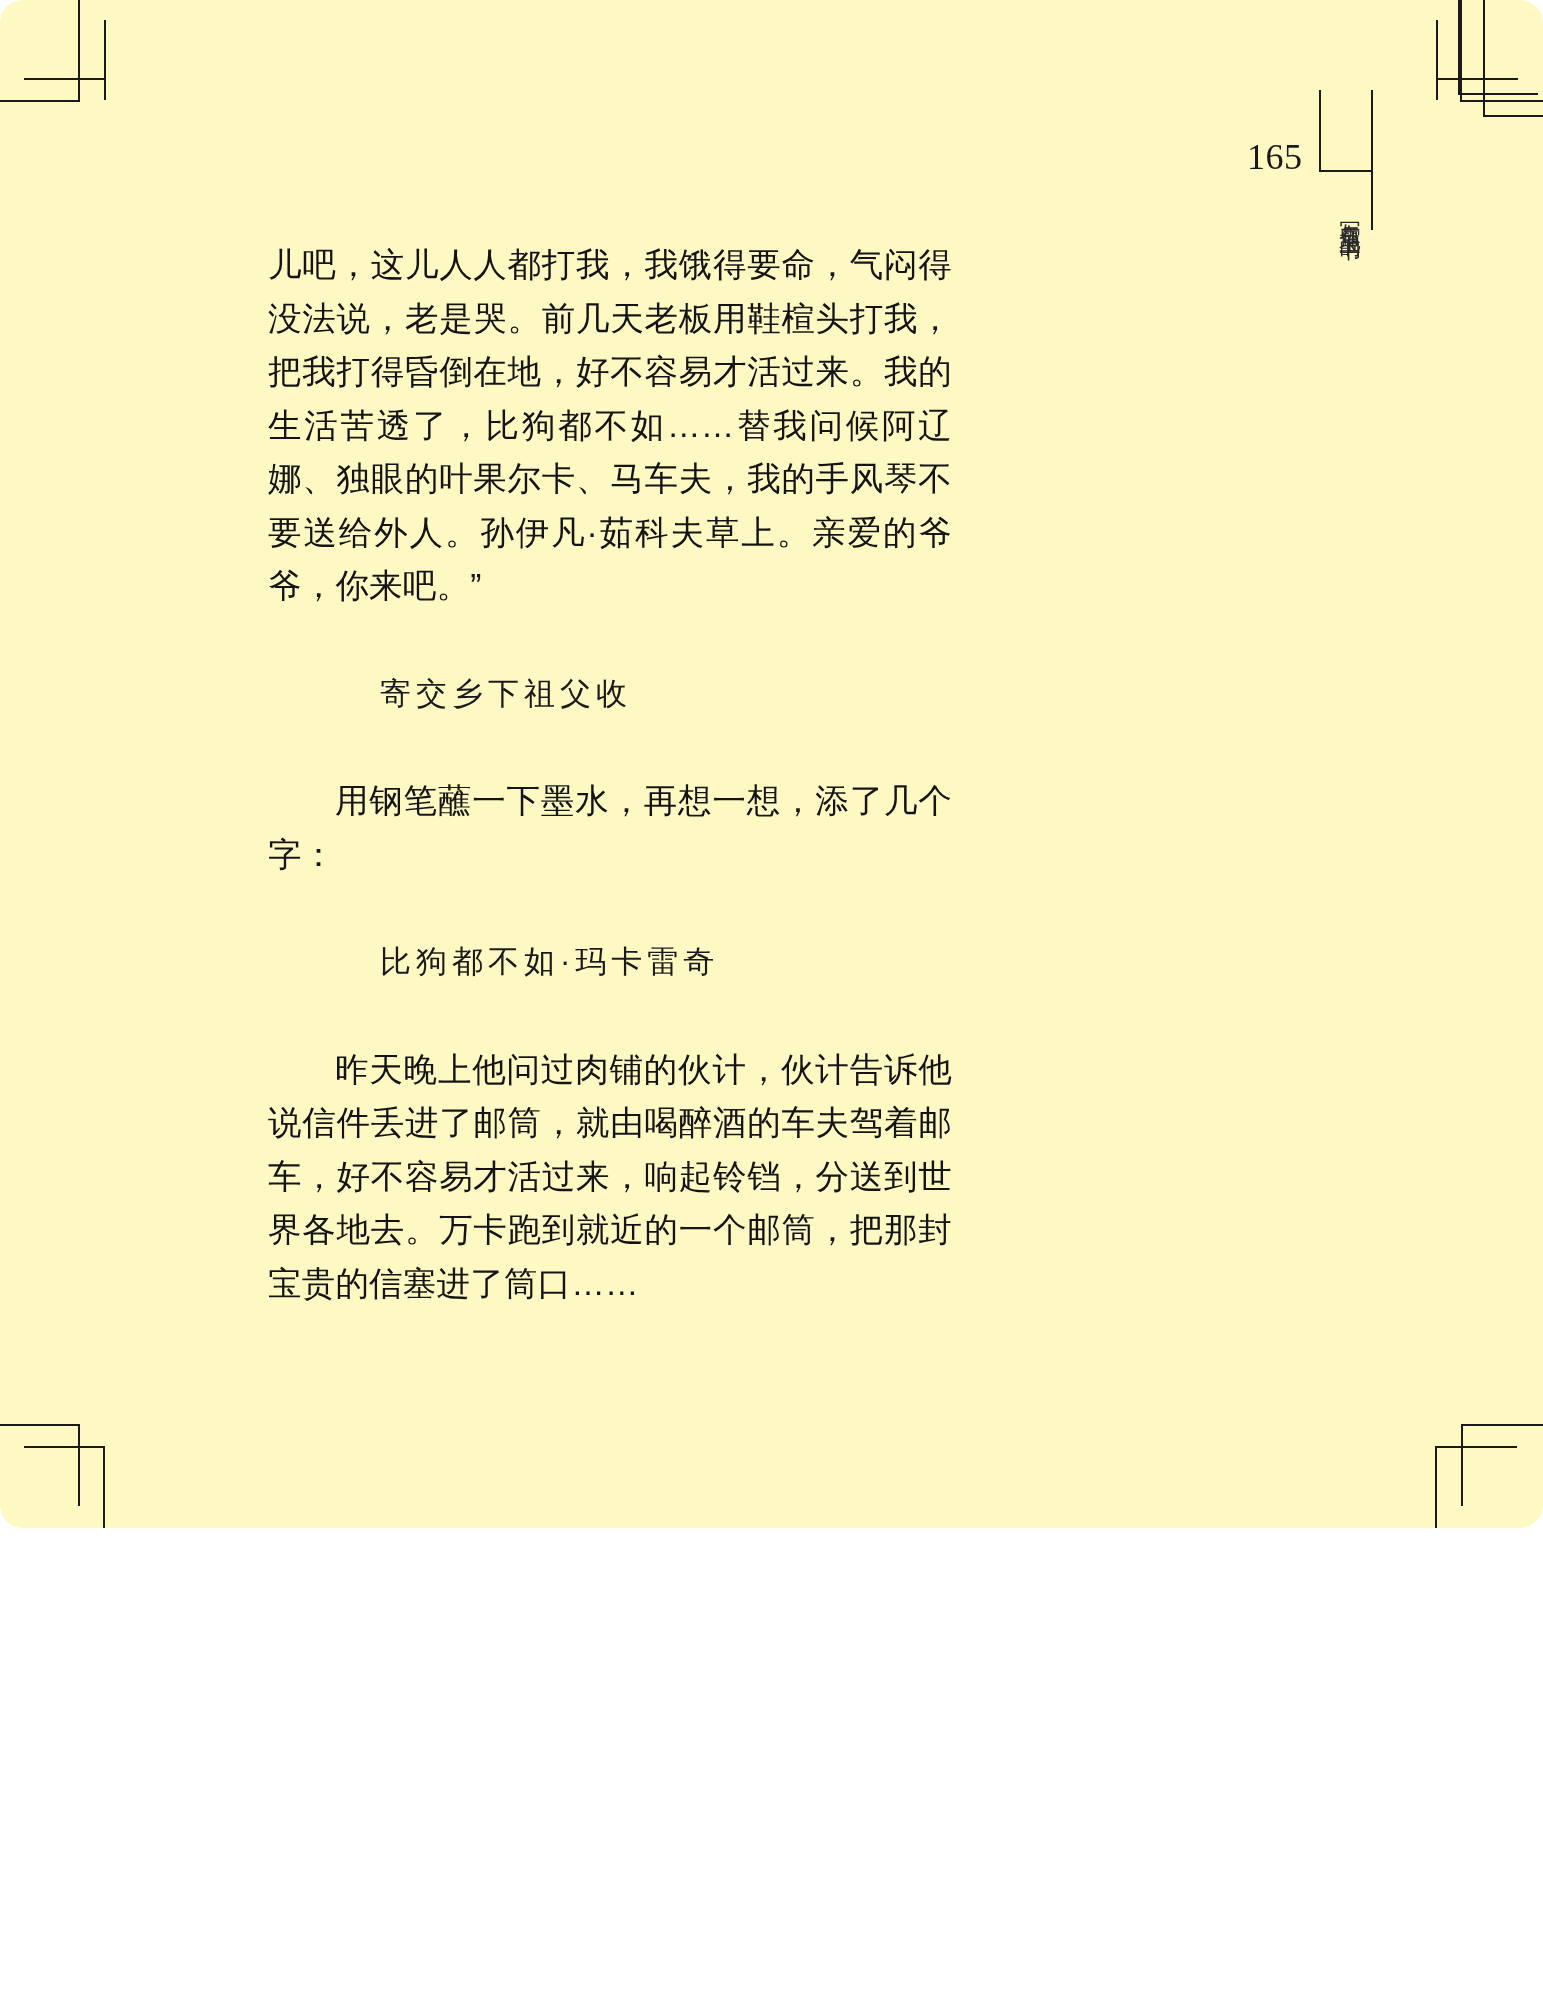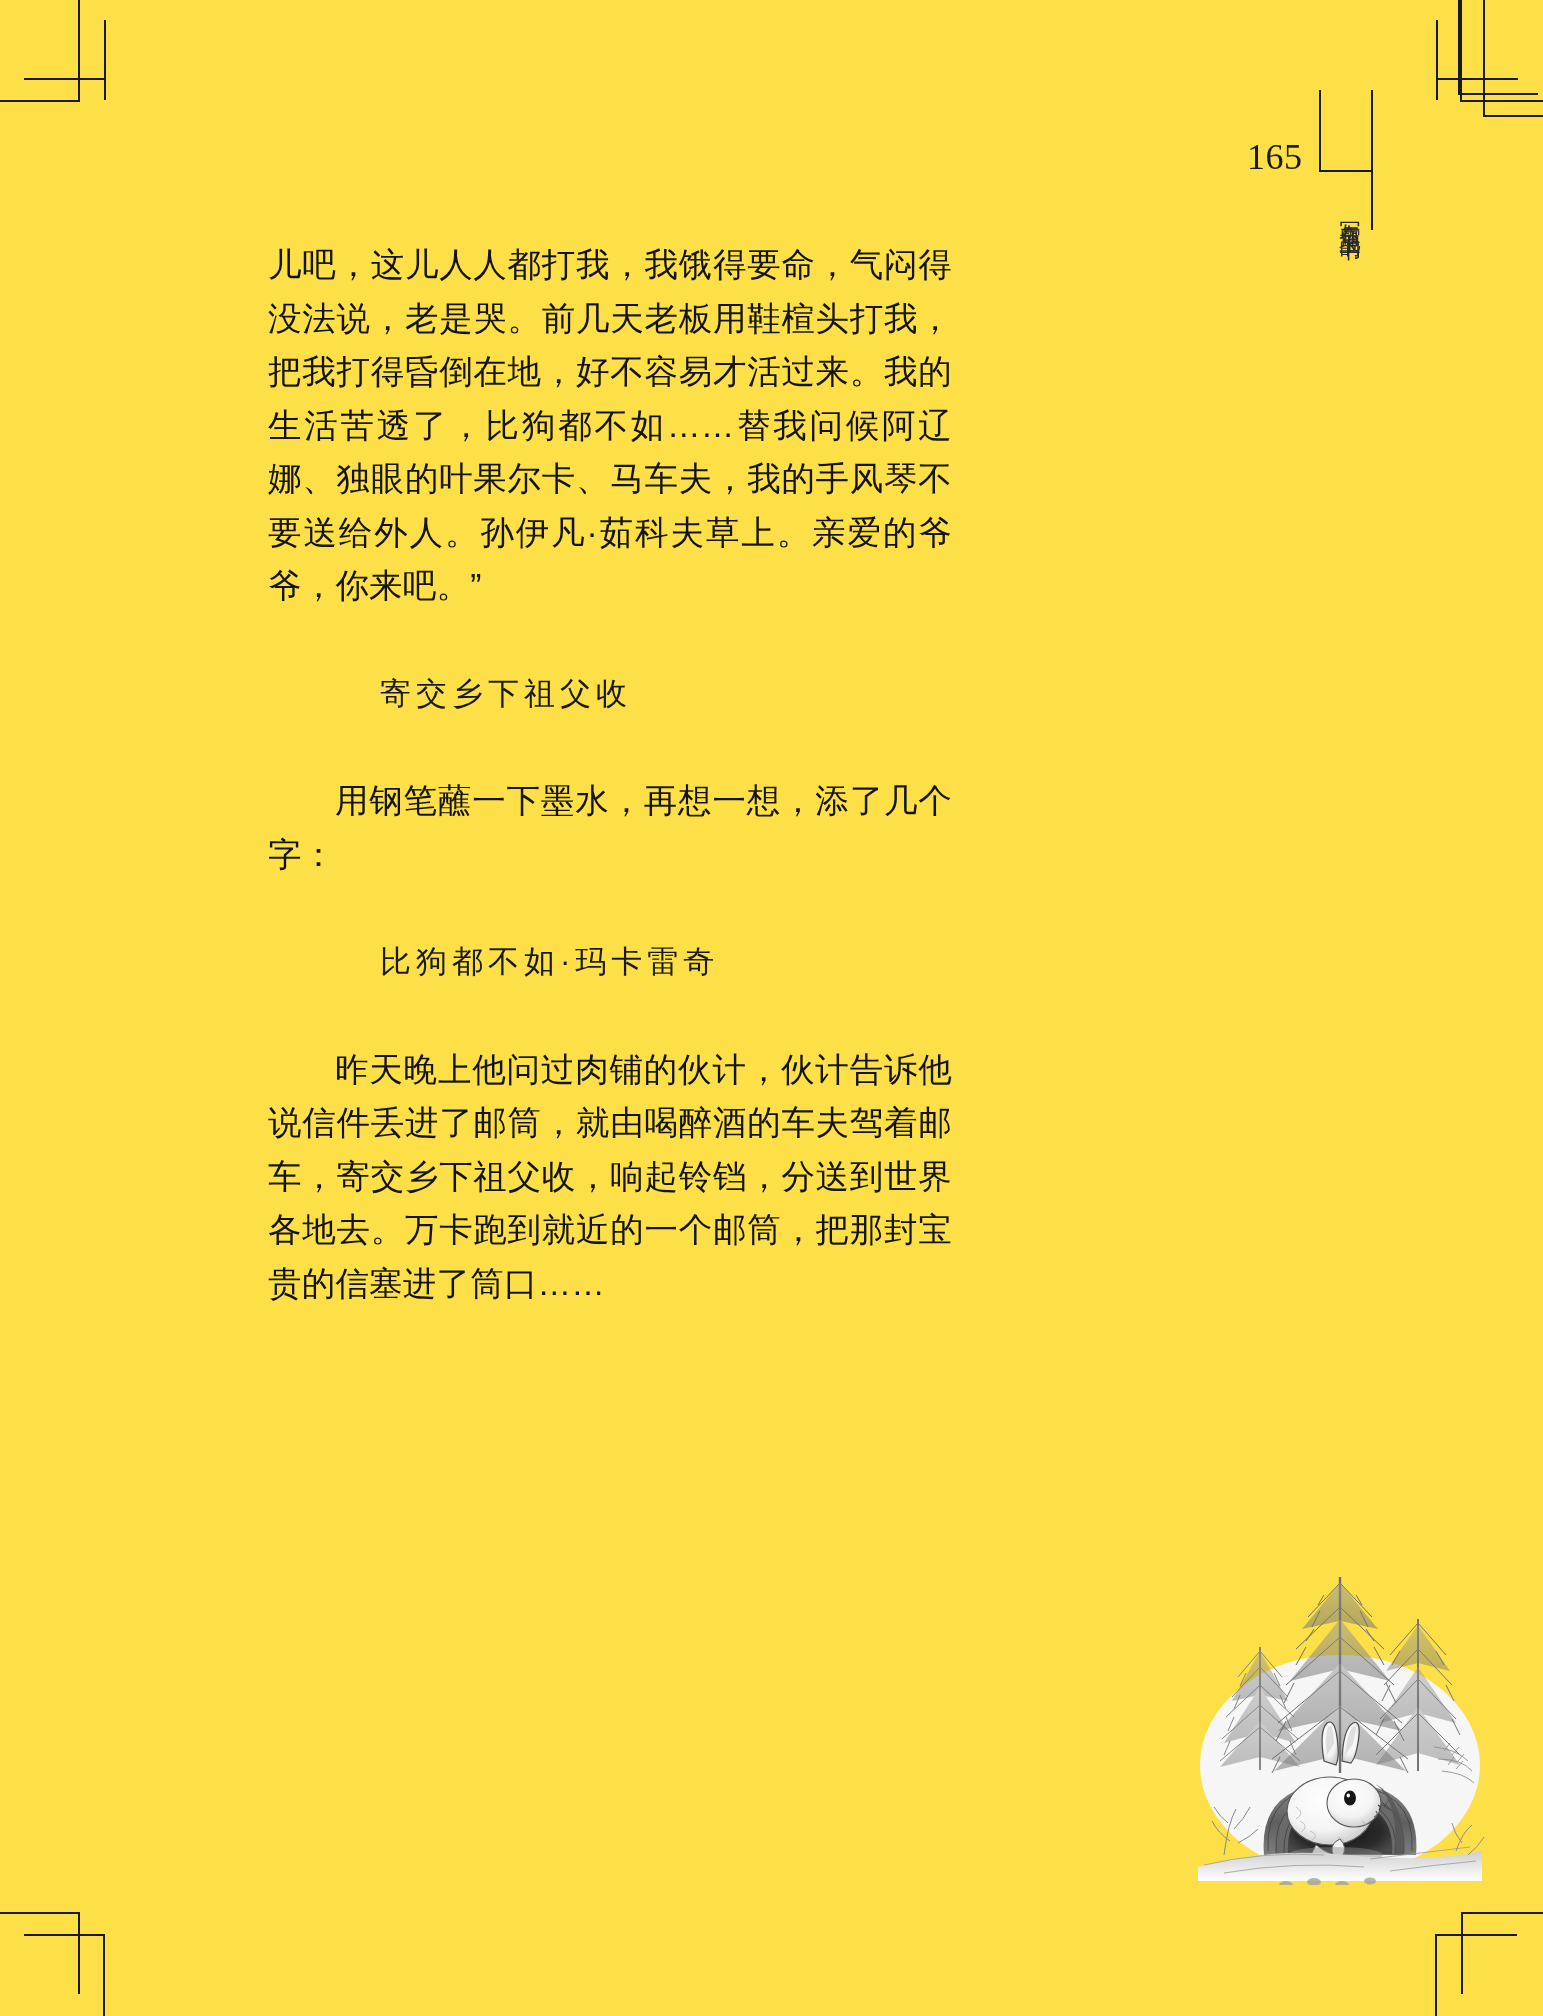--- a/index.html
+++ b/index.html
@@ -3,24 +3,25 @@
 <meta charset="utf-8">
 <style>
   html, body {
     margin: 0;
     padding: 0;
     background: #ffffff;
   }
   #page {
     position: relative;
     width: 1543px;
-    height: 2016px;
-    background: #fde047;
+    height: 1528px;
+    background: #fef9c3;
     overflow: hidden;
     font-family: "Liberation Sans", "DejaVu Sans", sans-serif;
+    border-radius: 23px;
   }
 
   
   .crop { position: absolute; }
   .crop .v, .crop .h { position: absolute; background: #1a1a1a; }
   .crop .v { width: 2px; }
   .crop .h { height: 2px; }
 
   
   #crop-tl { left: 0; top: 0; width: 145px; height: 125px; }
@@ -177,21 +178,21 @@
 
   <div id="pageno">165</div>
 
   <div id="runhead">写在雪地上的书</div>
 
   <div id="body">
     <p class="para">儿吧，这儿人人都打我，我饿得要命，气闷得没法说，老是哭。前几天老板用鞋楦头打我，把我打得昏倒在地，好不容易才活过来。我的生活苦透了，比狗都不如……替我问候阿辽娜、独眼的叶果尔卡、马车夫，我的手风琴不要送给外人。孙伊凡·茹科夫草上。亲爱的爷爷，你来吧。”</p>
     <p class="script-line gap-before gap-after">寄交乡下祖父收</p>
     <p class="para indent">用钢笔蘸一下墨水，再想一想，添了几个字：</p>
     <p class="script-line gap-before gap-after">比狗都不如·玛卡雷奇</p>
-    <p class="para indent">昨天晚上他问过肉铺的伙计，伙计告诉他说信件丢进了邮筒，就由喝醉酒的车夫驾着邮车，寄交乡下祖父收，响起铃铛，分送到世界各地去。万卡跑到就近的一个邮筒，把那封宝贵的信塞进了筒口……</p>
+    <p class="para indent">昨天晚上他问过肉铺的伙计，伙计告诉他说信件丢进了邮筒，就由喝醉酒的车夫驾着邮车，好不容易才活过来，响起铃铛，分送到世界各地去。万卡跑到就近的一个邮筒，把那封宝贵的信塞进了筒口……</p>
   </div>
 
   <div id="illus">
     <svg viewBox="0 0 300 330" xmlns="http://www.w3.org/2000/svg">
       <defs>
         <linearGradient id="gTree" x1="0" y1="0" x2="0" y2="1">
           <stop offset="0%" stop-color="#9a9a9a"></stop>
           <stop offset="100%" stop-color="#6e6e6e"></stop>
         </linearGradient>
         <radialGradient id="gHole" cx="50%" cy="55%" r="58%">

